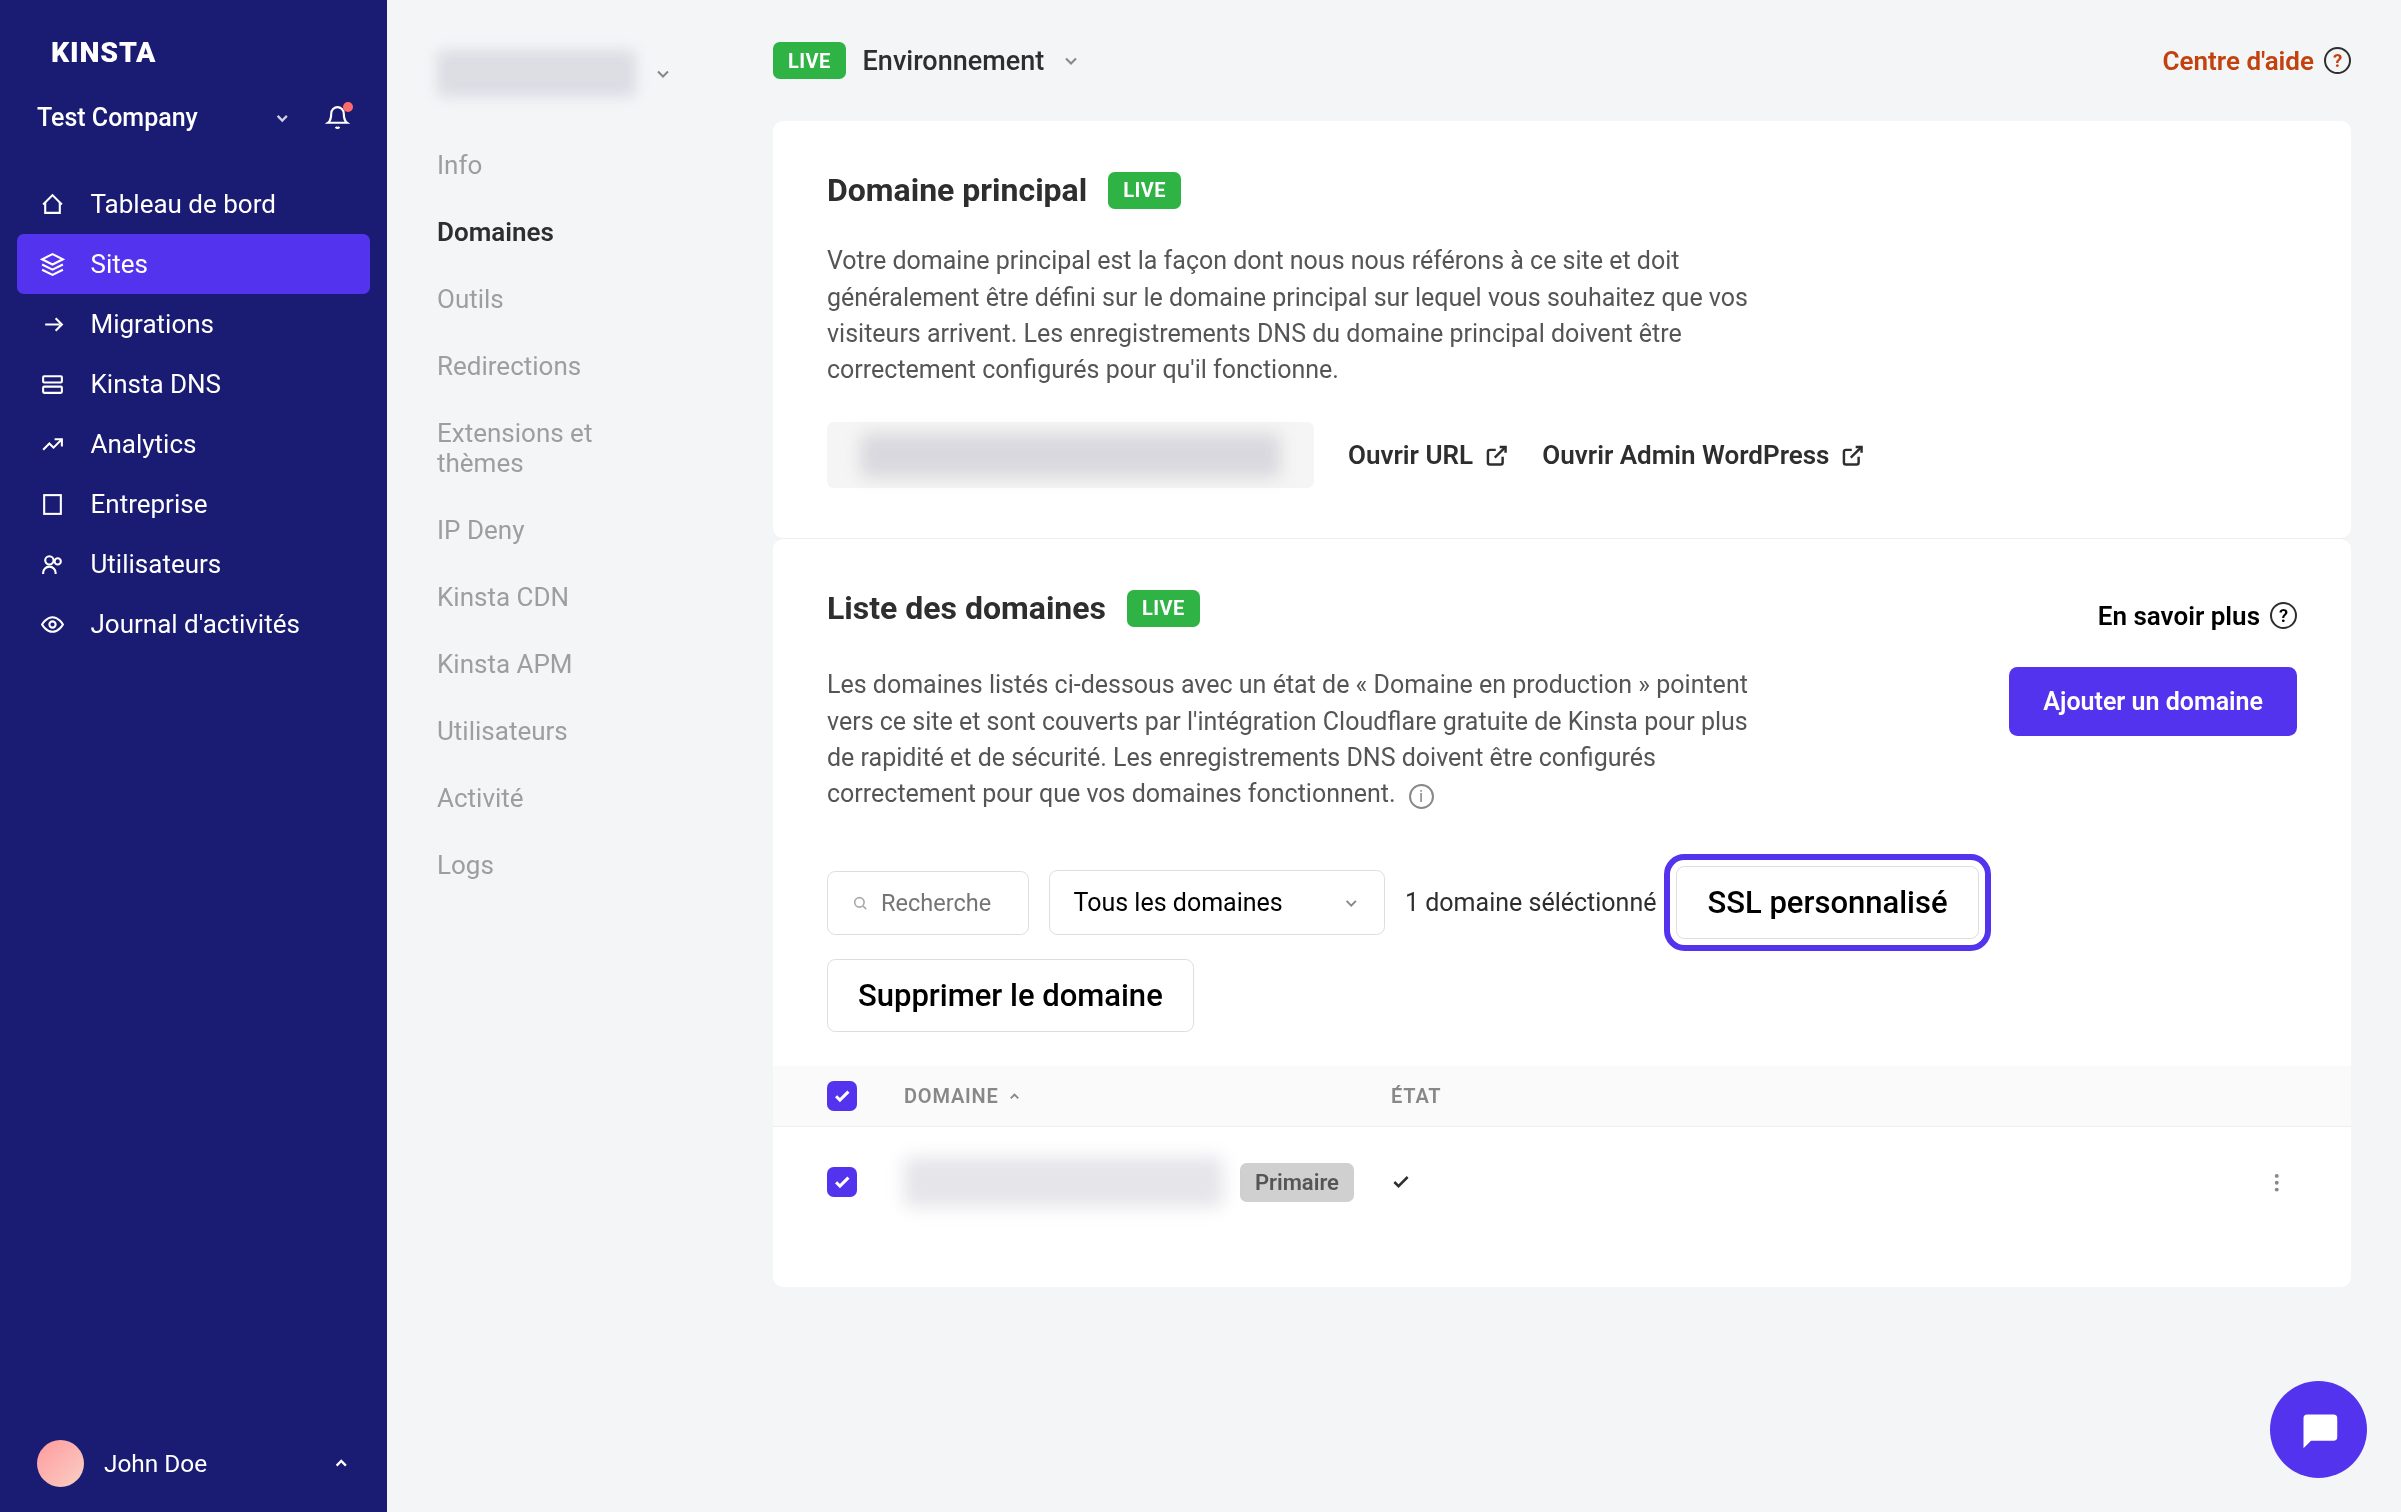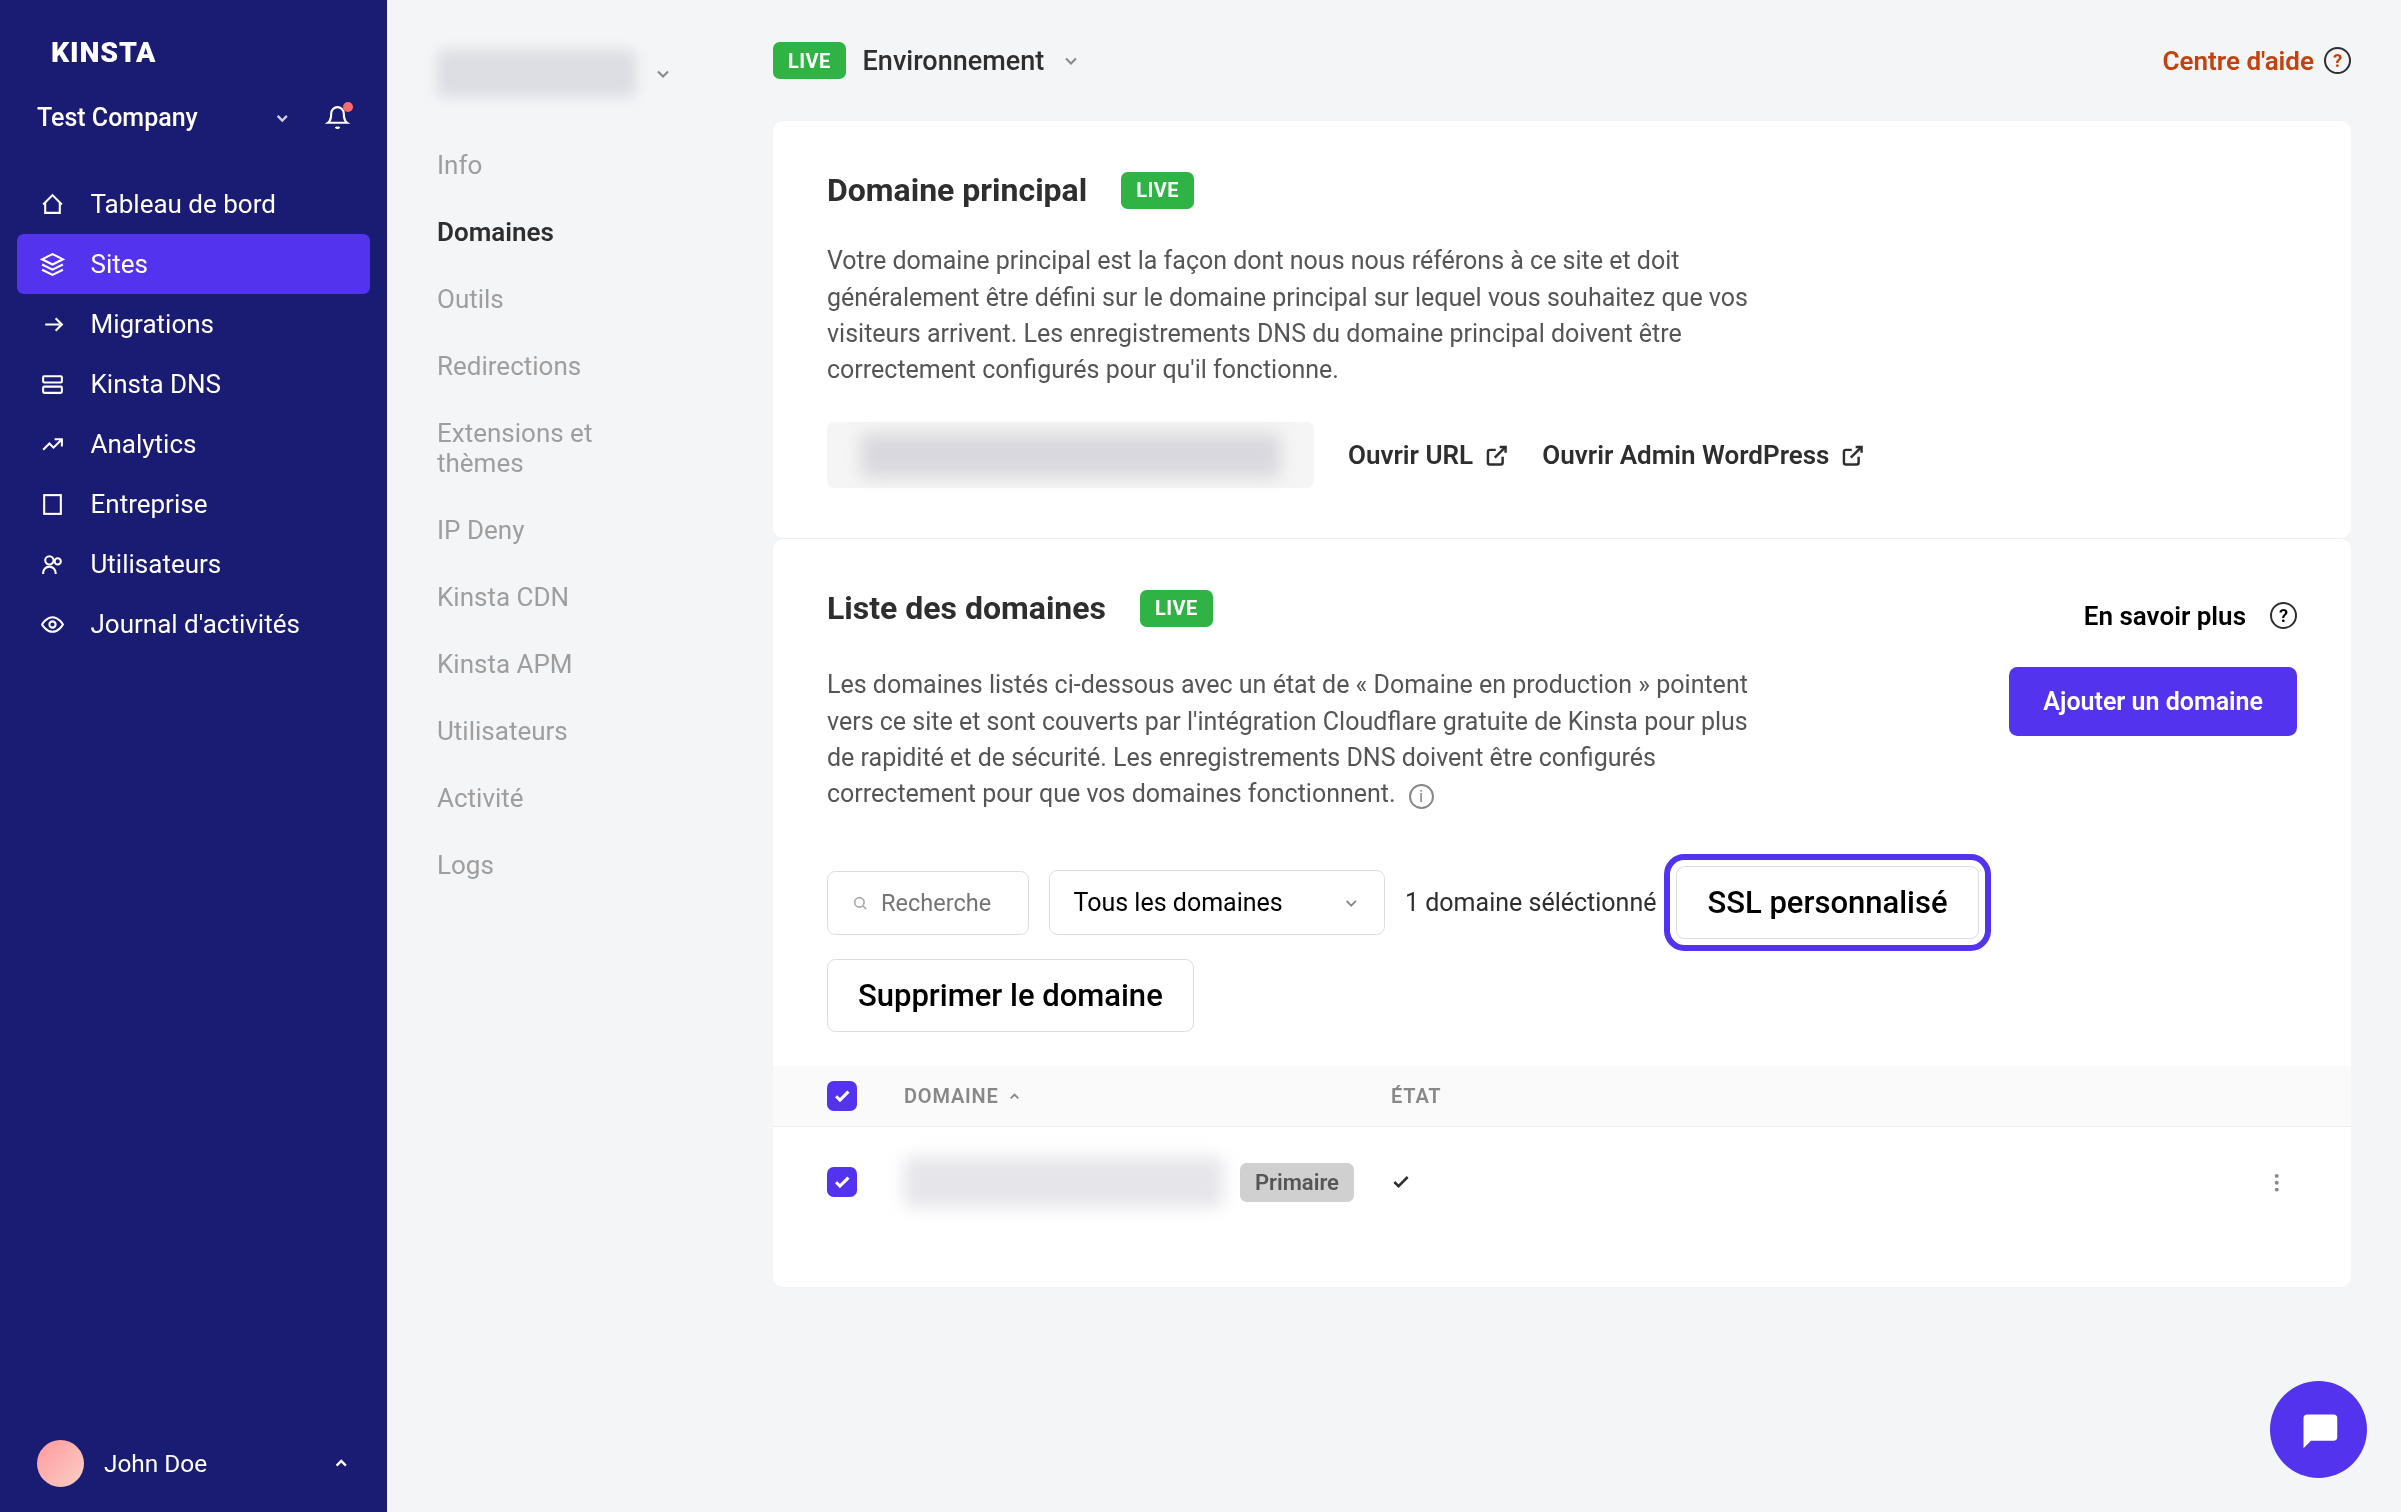--- a/index.html
+++ b/index.html
@@ -28,29 +28,29 @@
 .subnav-item.active{color:#2e2e2e;font-weight:600}
 .main{flex:1;overflow-y:auto;padding:25px 50px 50px}
 .top-bar{display:flex;align-items:center;justify-content:space-between;padding:17px 0 42px}
 .env-group{display:flex;align-items:center;gap:17px}
 .badge-live{background:#2fb344;color:#fff;font-weight:700;font-size:20px;padding:6.7px 15px;border-radius:6.7px;letter-spacing:0.4px}
 .env-label{font-size:27px;color:#2e2e2e;font-weight:500}
 .help-link{display:flex;align-items:center;gap:10px;font-size:26px;color:#c2410c;font-weight:600}
 .help-link .q{width:27px;height:27px;border:2.5px solid #2e2e2e;border-radius:50%;display:flex;align-items:center;justify-content:center;font-size:18.5px;font-weight:700}
 .card{background:#fff;border-radius:10px;padding:50px 54px;margin-bottom:0}
 .card + .card{border-top:0.8px solid #eee}
-.section-title-row{display:flex;align-items:center;gap:34px;margin-bottom:34px}
+.section-title-row{display:flex;align-items:center;gap:21px;margin-bottom:34px}
 .section-title{font-size:32px;font-weight:700;color:#2e2e2e}
 .desc{font-size:25px;color:#555;line-height:1.45;max-width:941px;margin-bottom:34px}
 .primary-domain-row{display:flex;align-items:center;gap:34px}
 .pd-box{width:487px;height:66px;background:#f5f5f5;border-radius:6.7px;filter:blur(0);position:relative}
 .pd-box::before{content:"";position:absolute;inset:11.8px 34px;background:rgba(150,150,170,.3);border-radius:5px;filter:blur(8.4px)}
 .ext-link{display:flex;align-items:center;gap:11.8px;font-size:26px;font-weight:600;color:#2e2e2e;cursor:pointer}
 .domain-header{display:flex;align-items:center;justify-content:space-between;margin-bottom:25px}
-.learn-more{display:flex;align-items:center;gap:24px;font-size:26px;font-weight:600}
+.learn-more{display:flex;align-items:center;gap:10px;font-size:26px;font-weight:600}
 .learn-more .q{width:27px;height:27px;border:2.5px solid #2e2e2e;border-radius:50%;display:flex;align-items:center;justify-content:center;font-size:18.5px}
 .domain-body{display:flex;justify-content:space-between;gap:50px;align-items:flex-start;margin-bottom:42px}
 .domain-body .desc{margin-bottom:12px}
 .info-circle{display:inline-flex;width:25px;height:25px;border:2.1px solid #888;border-radius:50%;align-items:center;justify-content:center;font-size:17px;color:#888;margin-left:6.7px}
 .btn-primary{background:#5333ed;color:#fff;border:none;padding:20px 34px;border-radius:8.4px;font-size:25px;font-weight:600;cursor:pointer;white-space:nowrap}
 .controls-row{display:flex;align-items:center;gap:20px;flex-wrap:wrap}
 .search-box{display:flex;align-items:center;gap:13.4px;border:1.7px solid #ddd;border-radius:8.4px;padding:17px 23.5px;width:202px}
 .search-box input{border:none;outline:none;font-size:23.5px;color:#4c1d95;width:100%;background:transparent}
 .select-box{display:flex;align-items:center;justify-content:space-between;border:1.7px solid #ddd;border-radius:8.4px;padding:17px 23.5px;width:336px;font-size:25px;cursor:pointer}
 .selection-text{font-size:25px;color:#2e2e2e}

